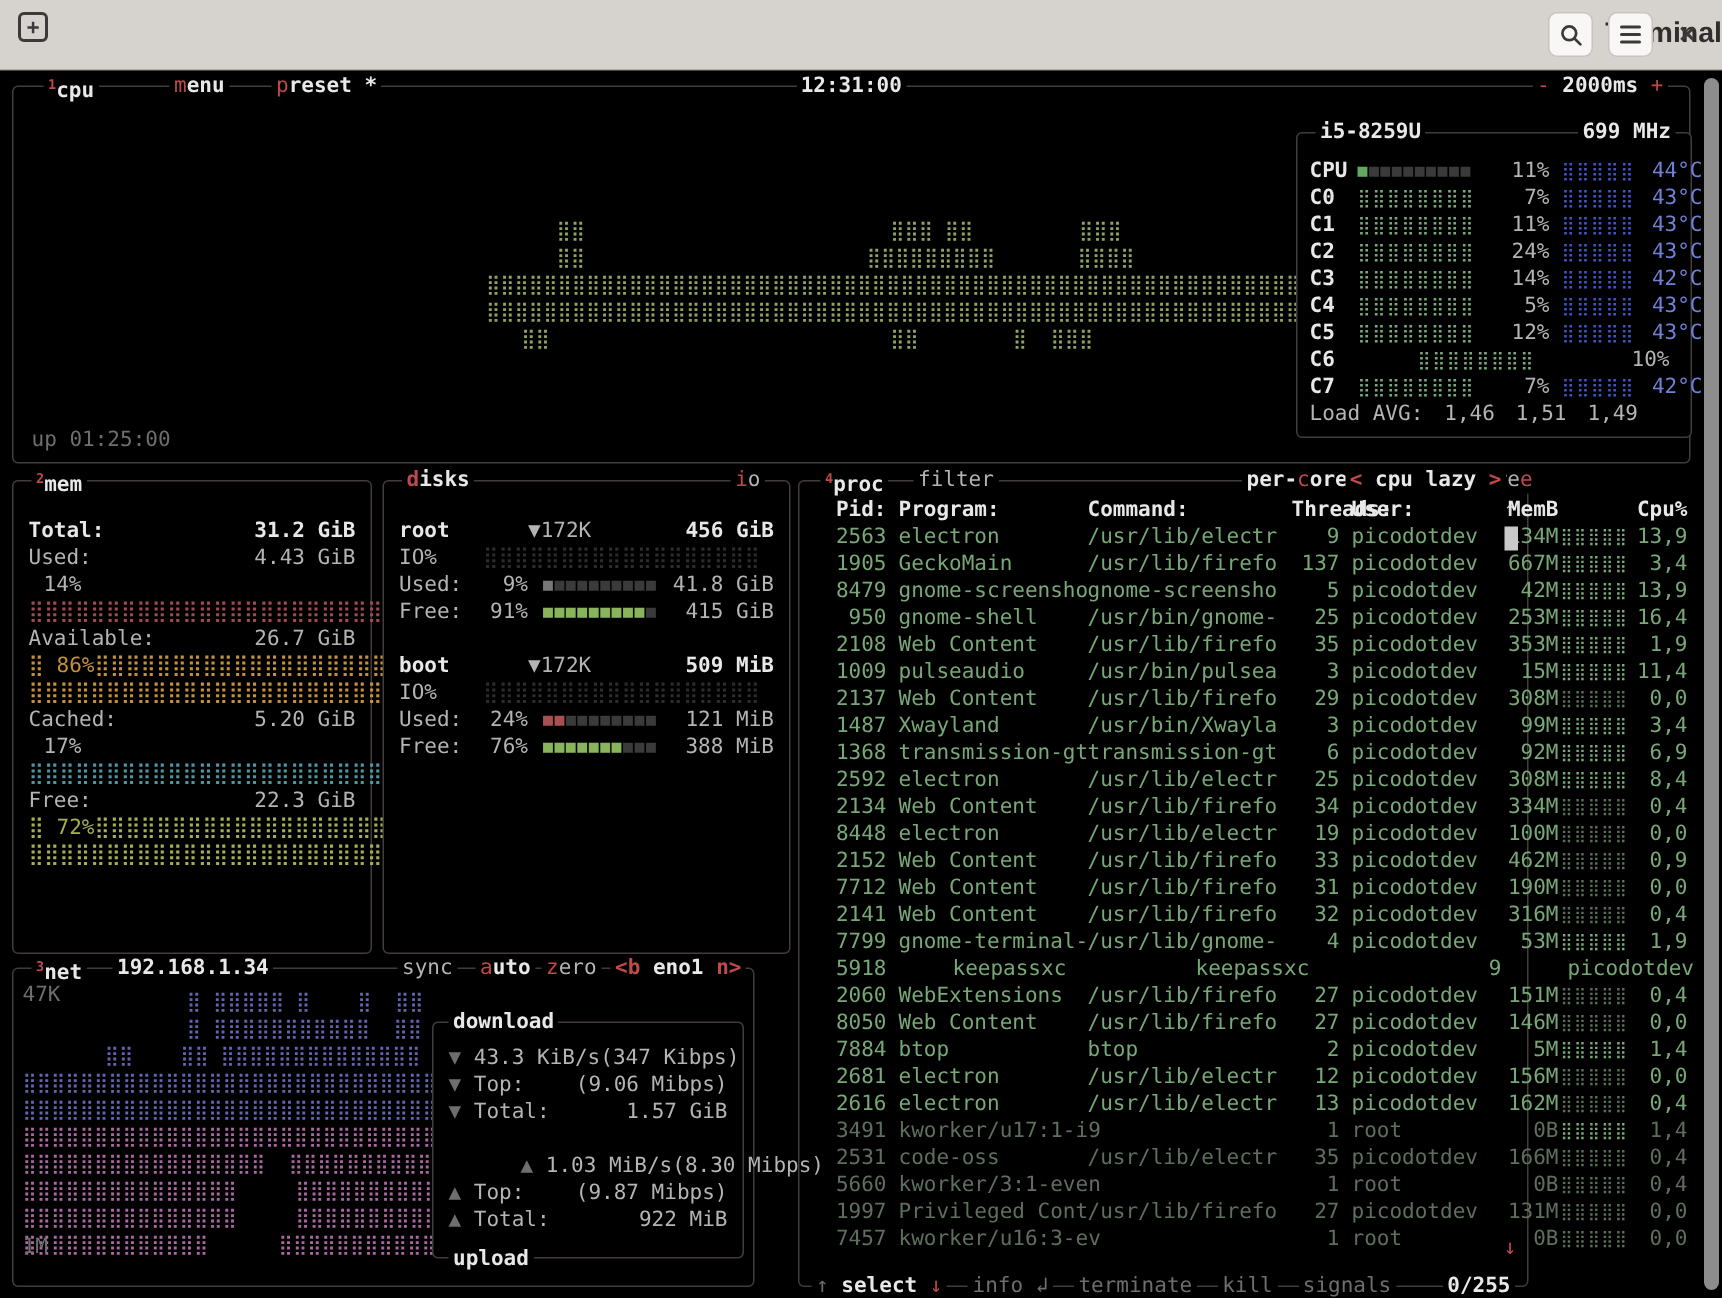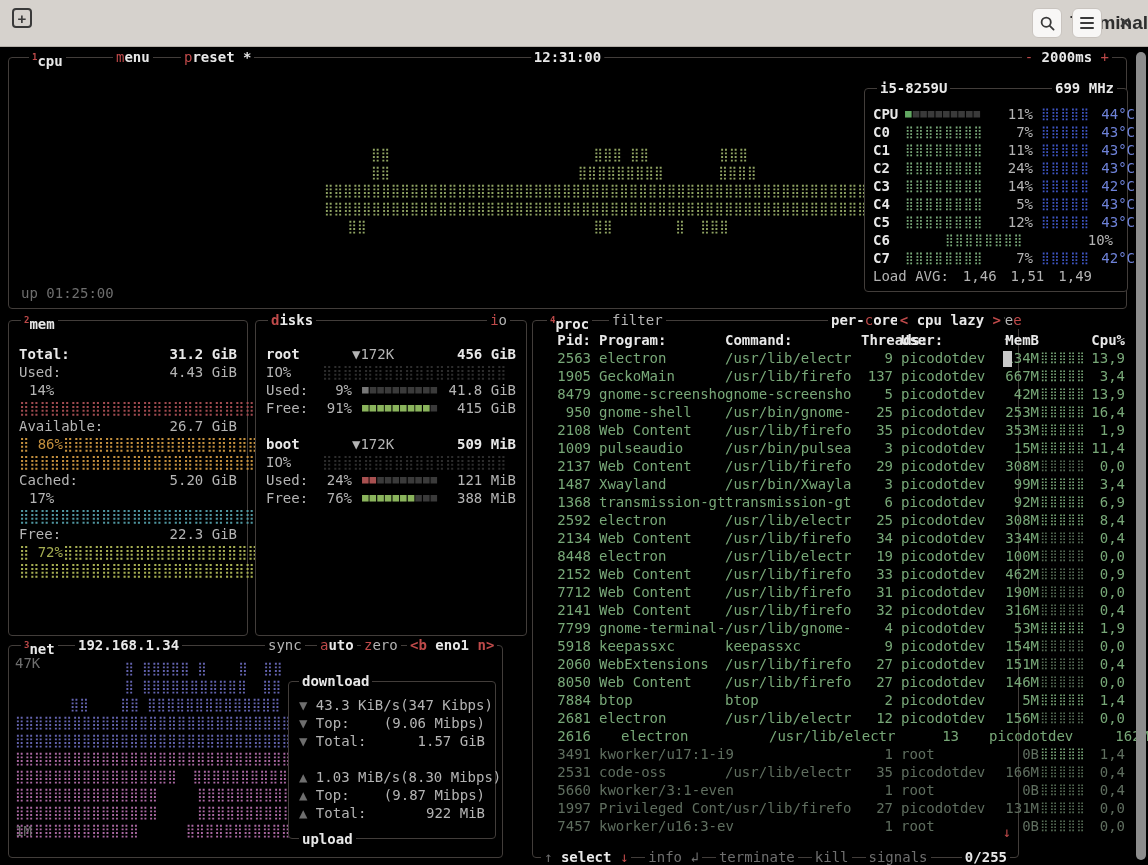--- a/index.html
+++ b/index.html
@@ -280,21 +280,21 @@
             <span class="t">(347 Kibps)</span>
           </div>
           <div class="line kv" style="top: 32px; gap: 28px;">
             <span class="t"><span class="d">▼</span> Top:</span>
             <span class="t">(9.06 Mibps)</span>
           </div>
           <div class="line kv" style="top: 50px;">
             <span class="t"><span class="d">▼</span> Total:</span>
             <span class="t">1.57 GiB</span>
           </div>
-          <div class="line kv" style="top: 86px;">
+          <div class="line kv" style="top: 86px; margin-left: 48px;">
             <span class="t"><span class="d">▲</span> 1.03 MiB/s</span>
             <span class="t">(8.30 Mibps)</span>
           </div>
           <div class="line kv" style="top: 104px; text-align: center;">
             <span class="t"><span class="d">▲</span> Top:</span>
             <span class="t">(9.87 Mibps)</span>
           </div>
           <div class="line kv" style="top: 122px;">
             <span class="t"><span class="d">▲</span> Total:</span>
             <span class="t">922 MiB</span>
@@ -477,21 +477,21 @@
         <div class="prow" style="top: 298px;">
           <span class="ra">7799</span>
           <span class="pl">gnome-terminal-</span>
           <span>/usr/lib/gnome-</span>
           <span class="ra">4</span>
           <span class="pl">picodotdev</span>
           <span class="ra">53M</span>
           <span class="mg hot">⣿⣿⣿⣿⣿</span>
           <span class="ra">1,9</span>
         </div>
-        <div class="prow" style="top: 316px;">
+        <div class="prow" style="top: 316px; gap: 36px;">
           <span class="ra">5918</span>
           <span class="pl">keepassxc</span>
           <span>keepassxc</span>
           <span class="ra">9</span>
           <span class="pl">picodotdev</span>
           <span class="ra">154M</span>
           <span class="mg">⣿⣿⣿⣿⣿</span>
           <span class="ra">0,0</span>
         </div>
         <div class="prow" style="top: 334px;">
@@ -527,21 +527,21 @@
         <div class="prow" style="top: 388px;">
           <span class="ra">2681</span>
           <span class="pl">electron</span>
           <span>/usr/lib/electr</span>
           <span class="ra">12</span>
           <span class="pl">picodotdev</span>
           <span class="ra">156M</span>
           <span class="mg">⣿⣿⣿⣿⣿</span>
           <span class="ra">0,0</span>
         </div>
-        <div class="prow" style="top: 406px; gap: 22px;">
+        <div class="prow" style="top: 406px;">
           <span class="ra">2616</span>
           <span class="pl">electron</span>
           <span>/usr/lib/electr</span>
           <span class="ra">13</span>
           <span class="pl">picodotdev</span>
           <span class="ra">162M</span>
           <span class="mg">⣿⣿⣿⣿⣿</span>
           <span class="ra">0,4</span>
         </div>
         <div class="prow dim" style="top: 424px;">

